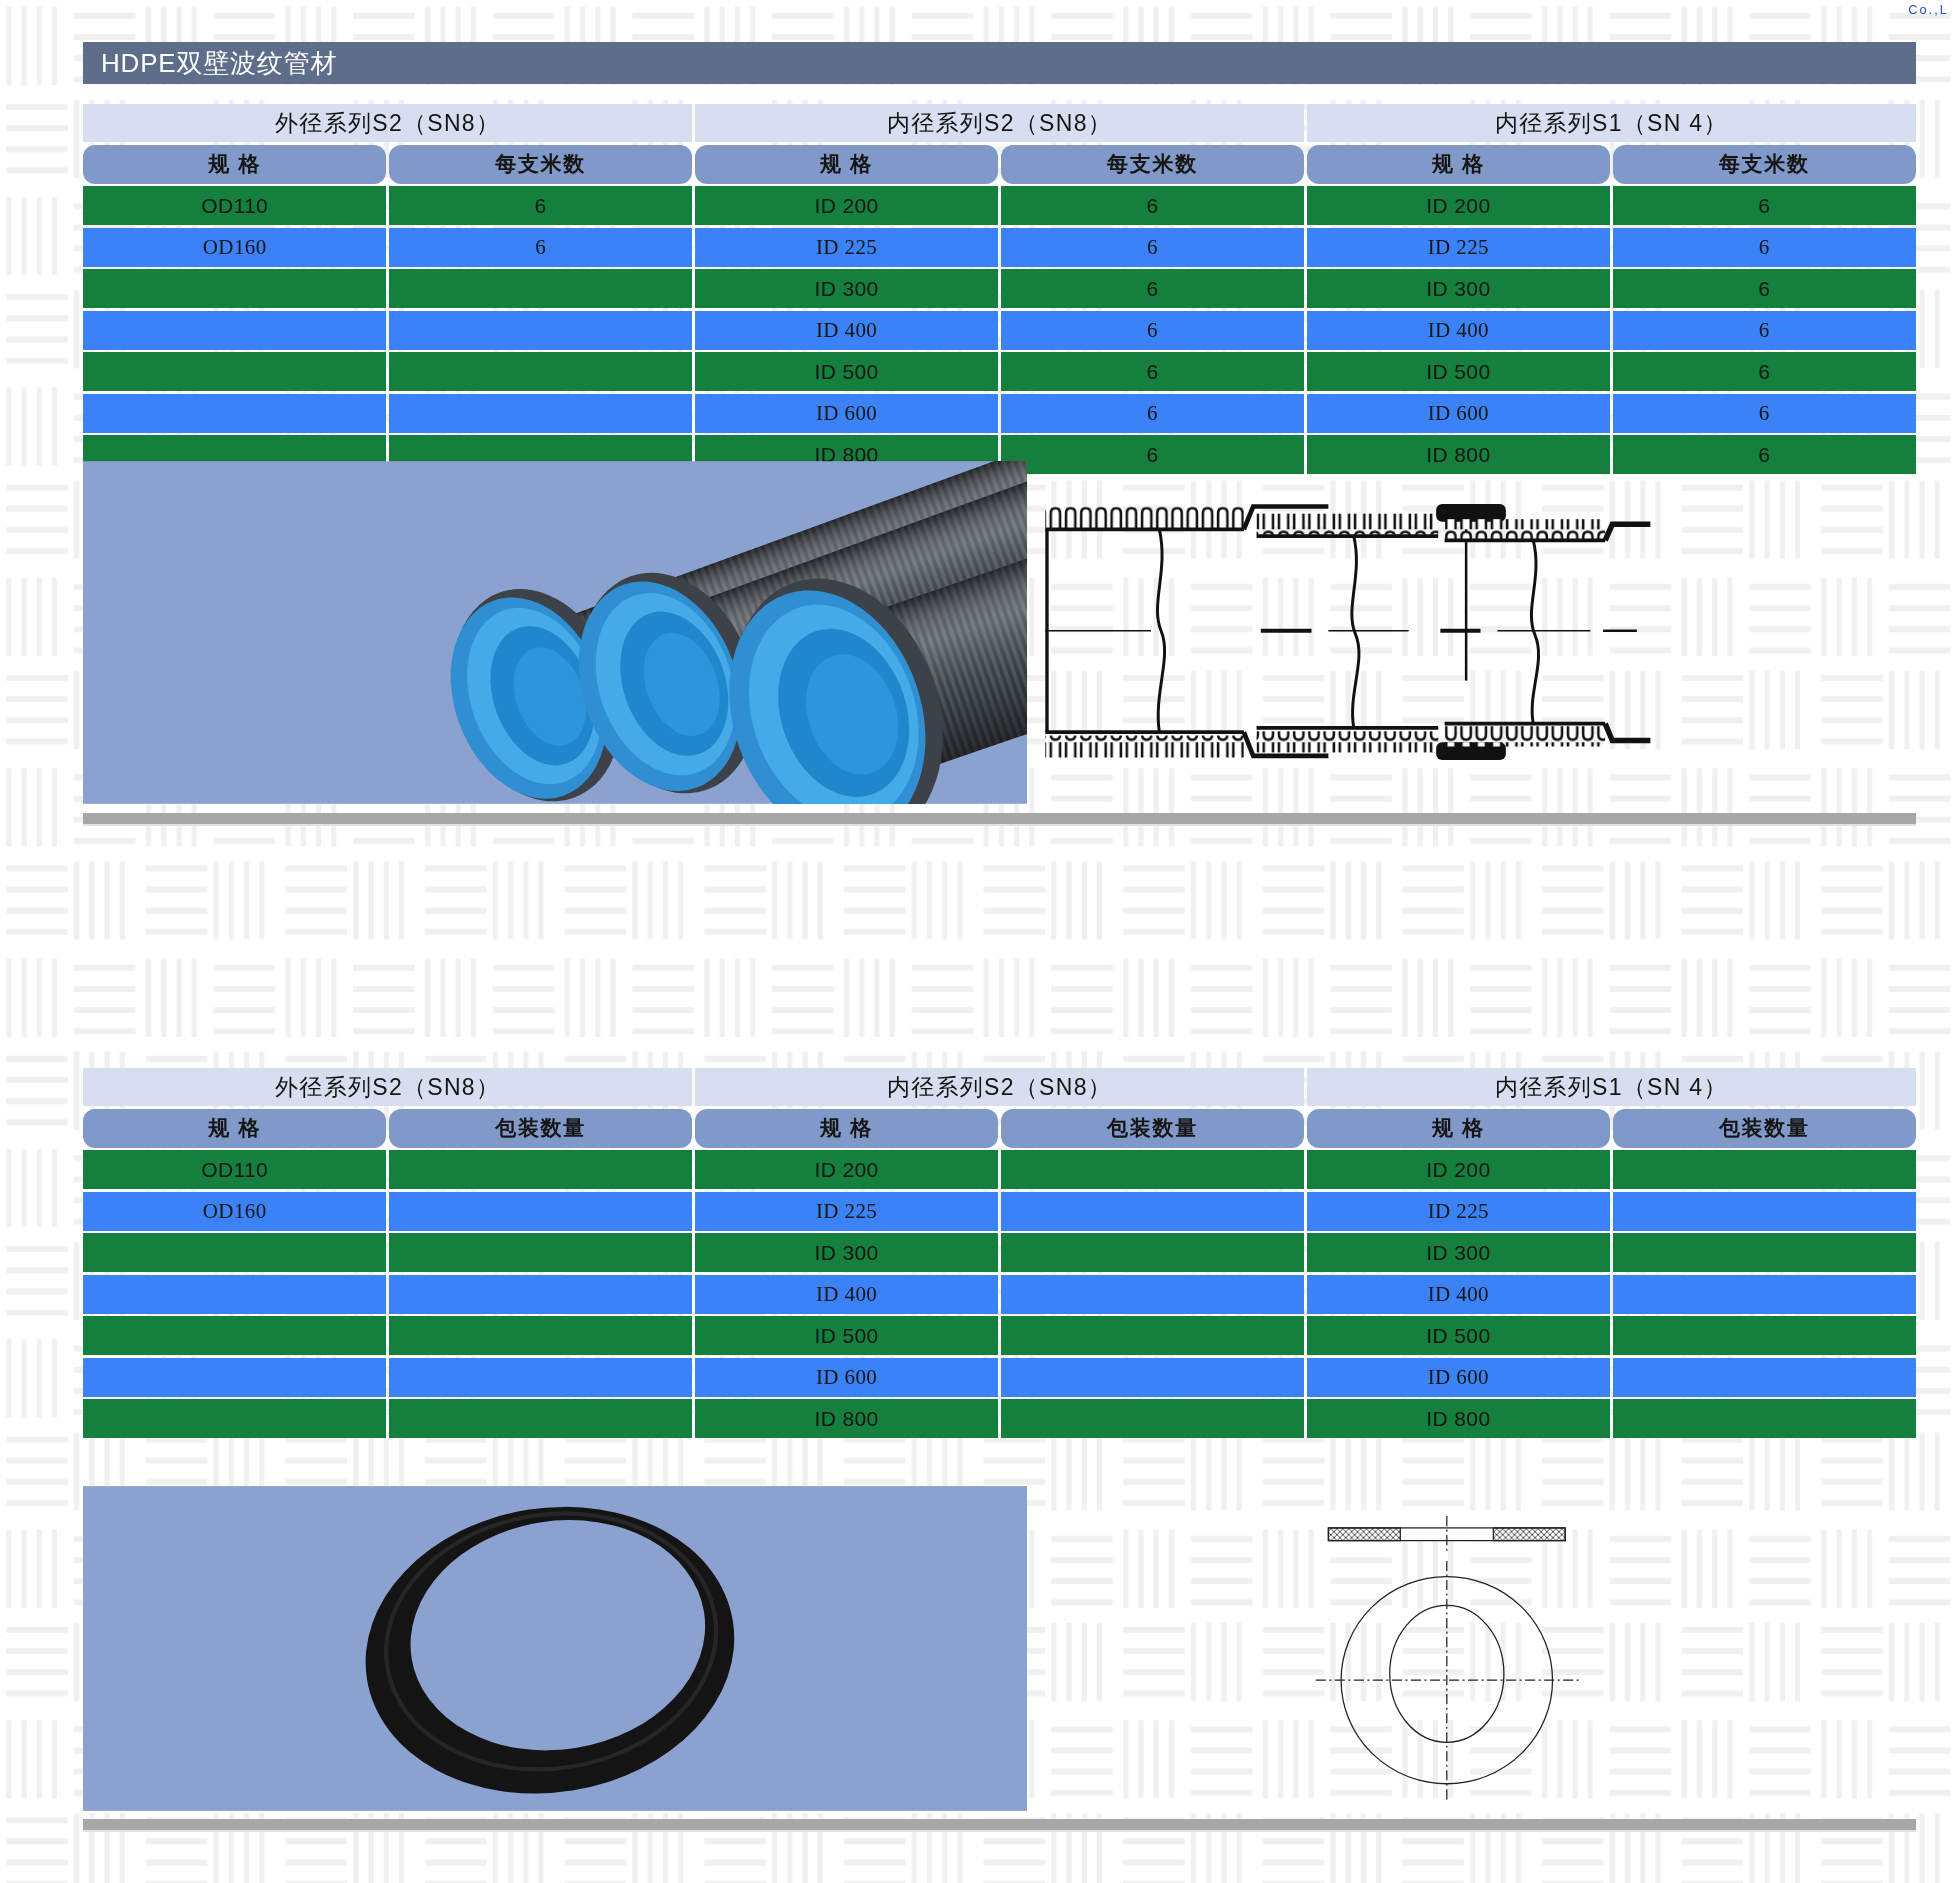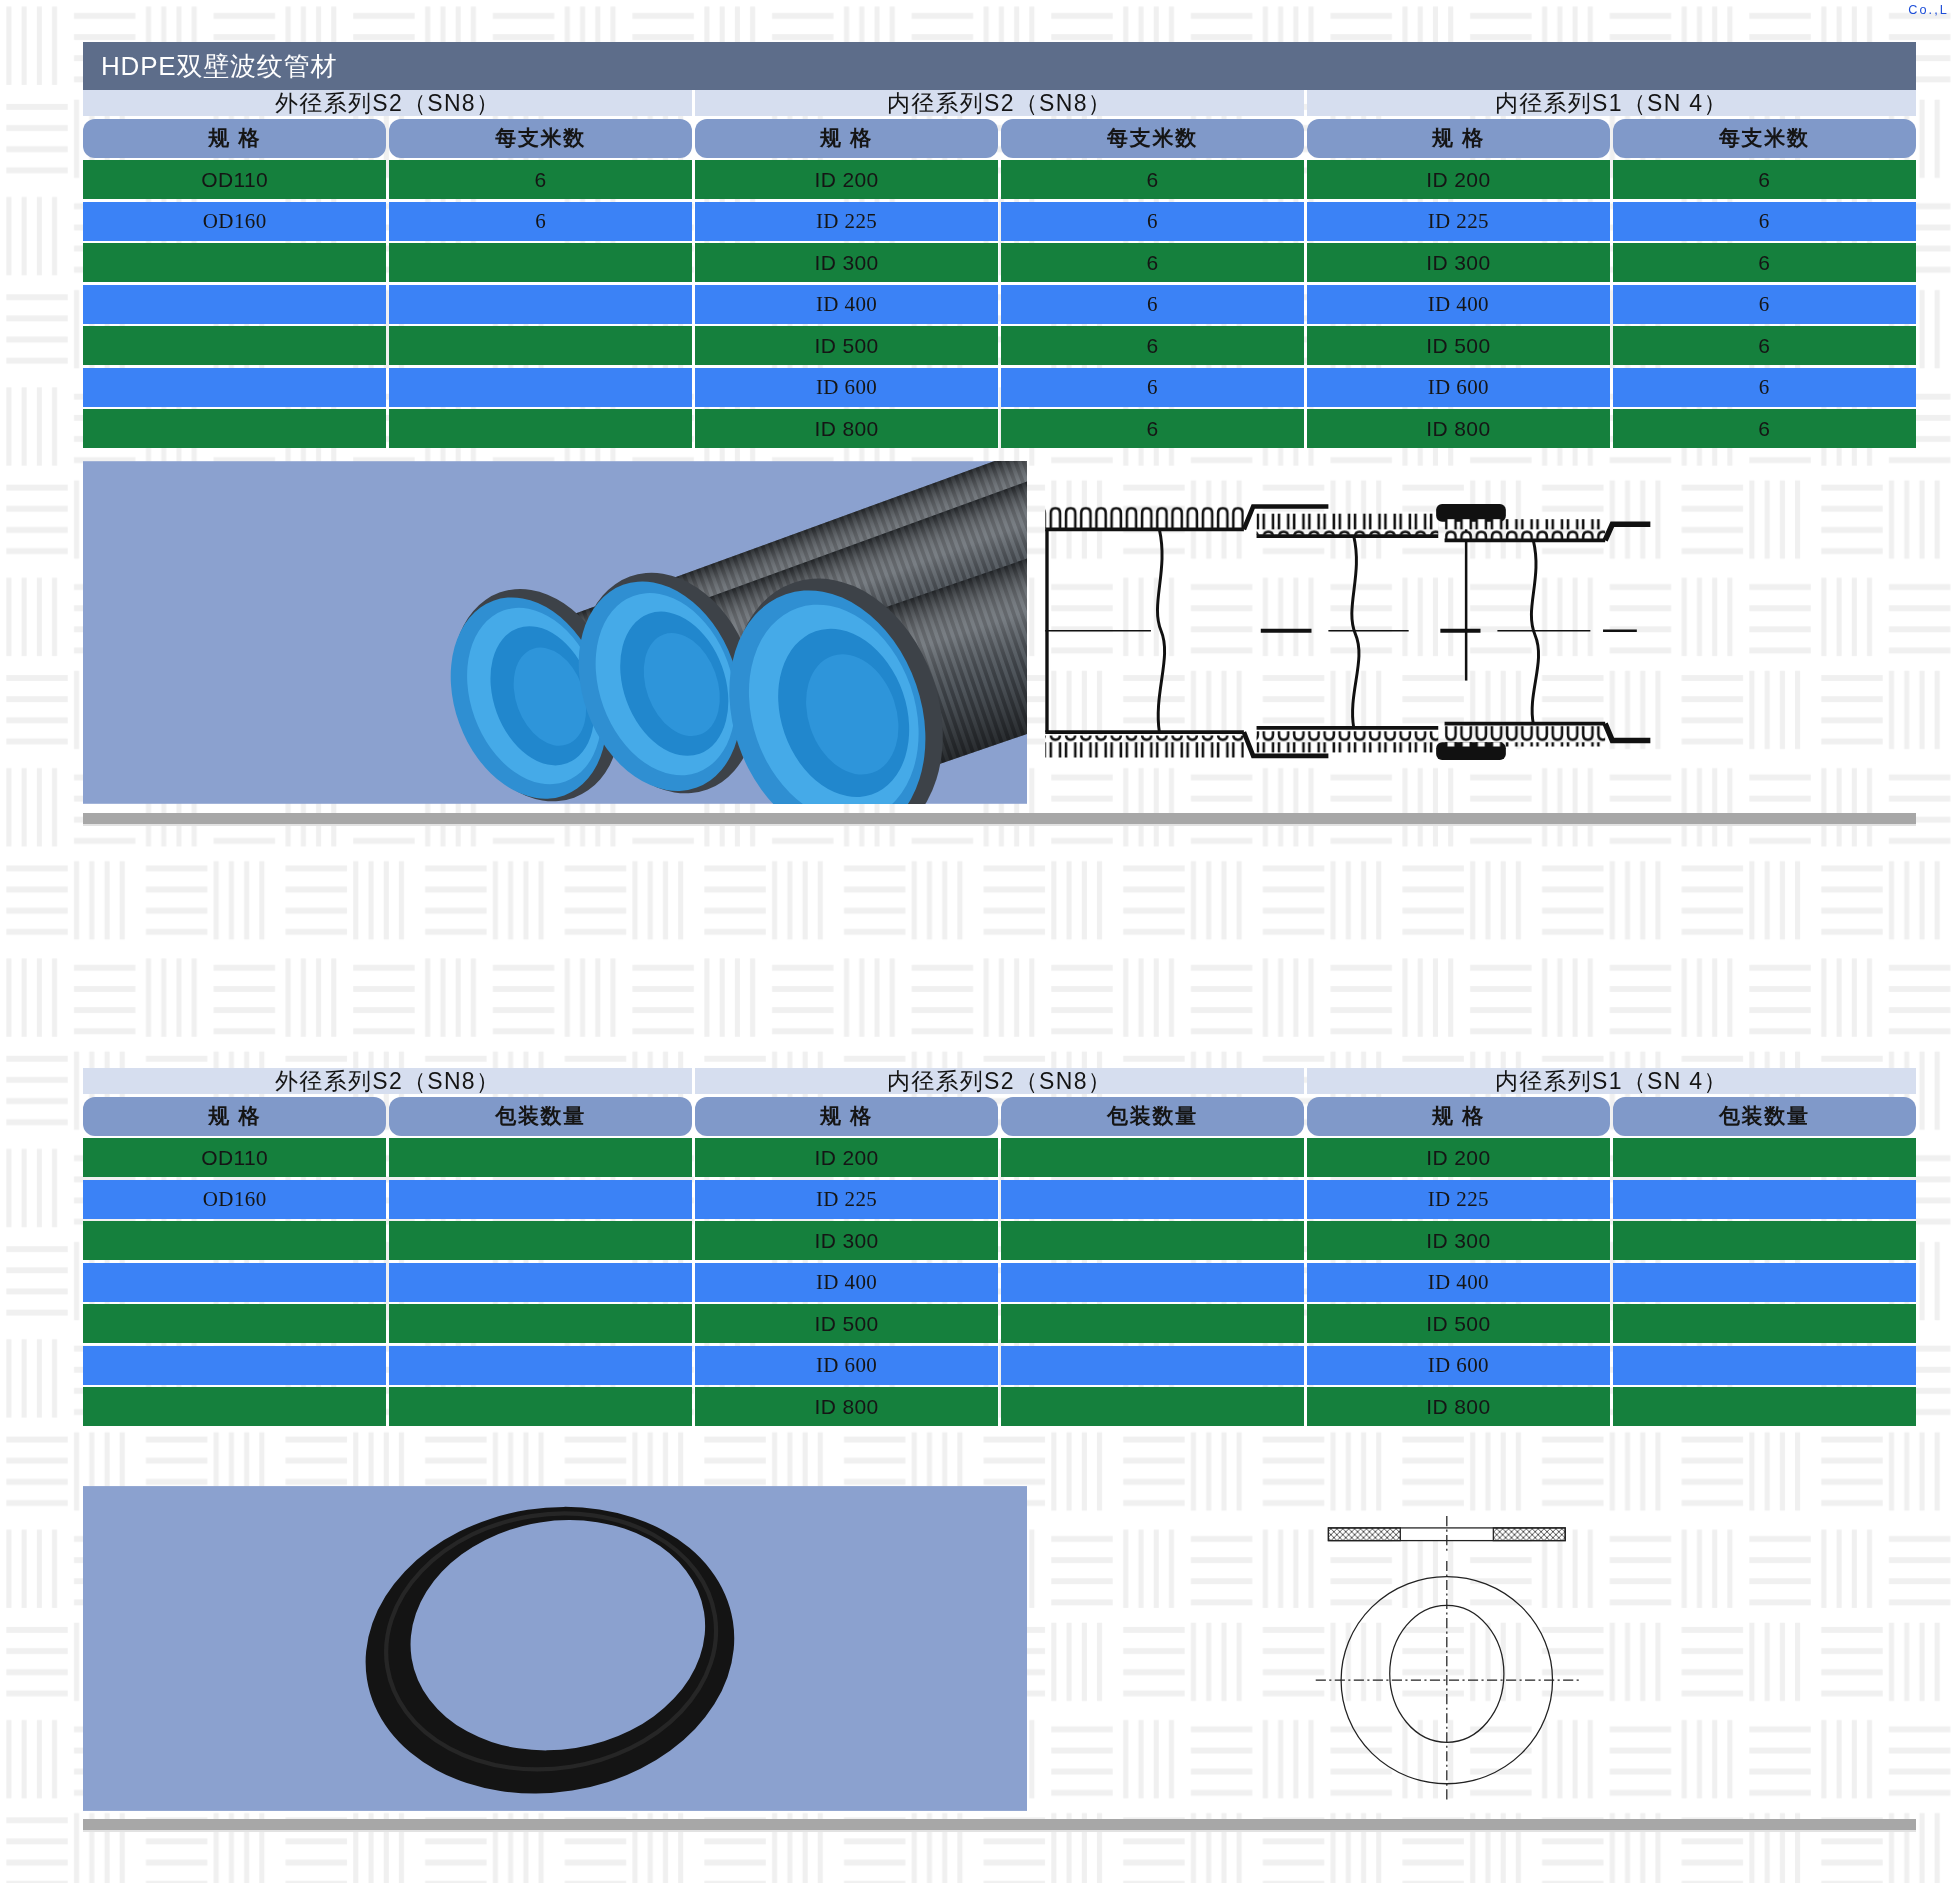--- a/index.html
+++ b/index.html
@@ -13,32 +13,32 @@
   }
   #bg-pattern{position:absolute;left:0;top:0;z-index:0;}
 
   .corner-text{
     position:absolute;z-index:2;right:6px;top:2.5px;
     font-size:12.7px;letter-spacing:2.1px;color:#1d4ed8;text-align:right;
   }
 
   .tbl{position:absolute;left:83px;width:1833px;z-index:1;}
   .tbl-title{
-    height:48px;background:#5d6d8a;color:#ffffff;
+    height:42px;background:#5d6d8a;color:#ffffff;
     font-size:26px;display:flex;align-items:center;
     padding-left:18px;box-sizing:border-box;
-    margin-bottom:0;letter-spacing:0.8px;
+    margin-bottom:20px;letter-spacing:0.8px;
   }
   .grid{
     display:grid;
     grid-template-columns:repeat(6,1fr);
     gap:2.5px 2.5px;
   }
   .grp{
-    grid-column:span 2;height:26px;background:#d6deef;
+    grid-column:span 2;height:38px;background:#d6deef;
     font-size:23px;display:flex;align-items:center;justify-content:center;
     letter-spacing:1.3px;
   }
   .hdr{
     height:39px;background:#8099c9;font-weight:bold;
     font-size:21px;display:flex;align-items:center;justify-content:center;
     letter-spacing:1.7px;
     border-radius:12px;
   }
   .c{

